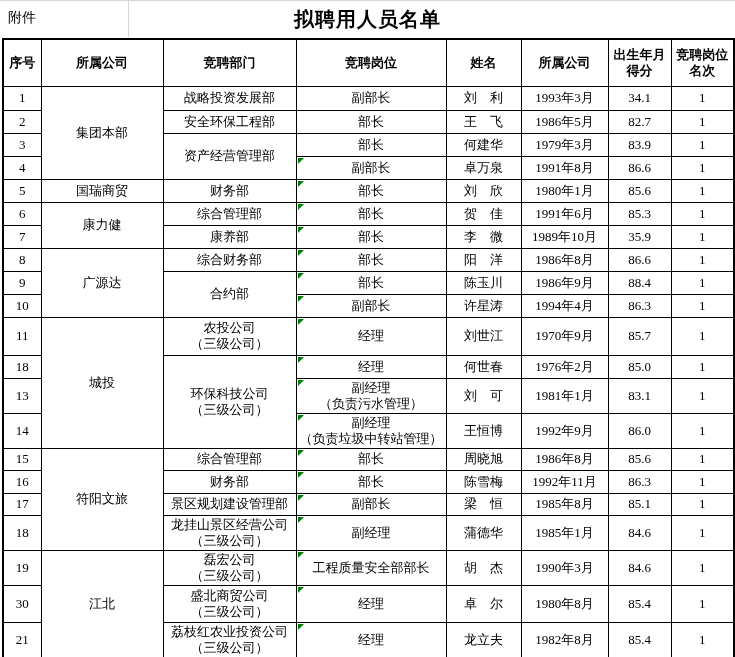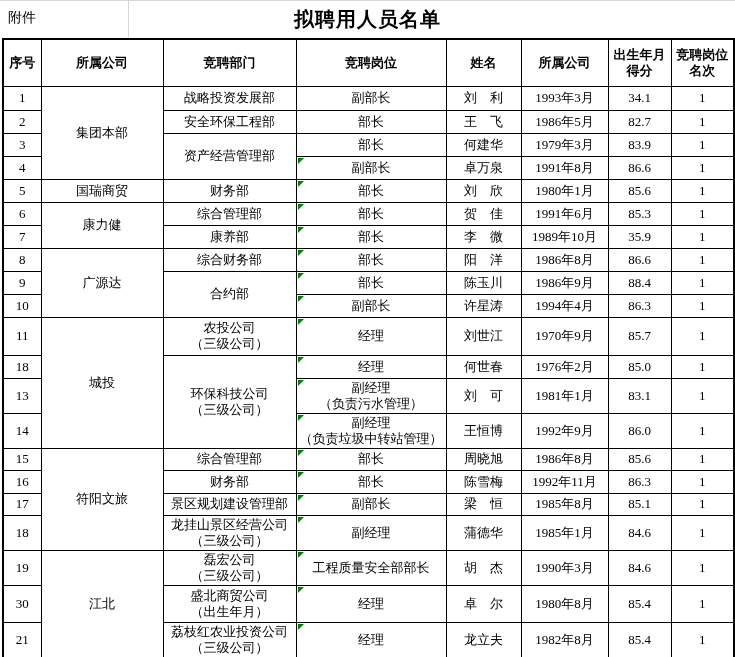--- a/index.html
+++ b/index.html
@@ -245,21 +245,21 @@
 （三级公司）</td>
           <td class="pos"><span class="marker" style="border-top-color: rgb(0, 128, 0);"></span>工程质量安全部部长</td>
           <td>胡　杰</td>
           <td>1990年3月</td>
           <td>84.6</td>
           <td>1</td>
         </tr>
         <tr style="height: 37px;">
           <td>30</td>
           <td>盛北商贸公司
-（出生年月）</td>
+（三级公司）</td>
           <td class="pos"><span class="marker" style="border-top-color: rgb(0, 128, 0);"></span>经理</td>
           <td>卓　尔</td>
           <td>1980年8月</td>
           <td>85.4</td>
           <td>1</td>
         </tr>
         <tr style="height: 36px;">
           <td>21</td>
           <td>荔枝红农业投资公司
 （三级公司）</td>

